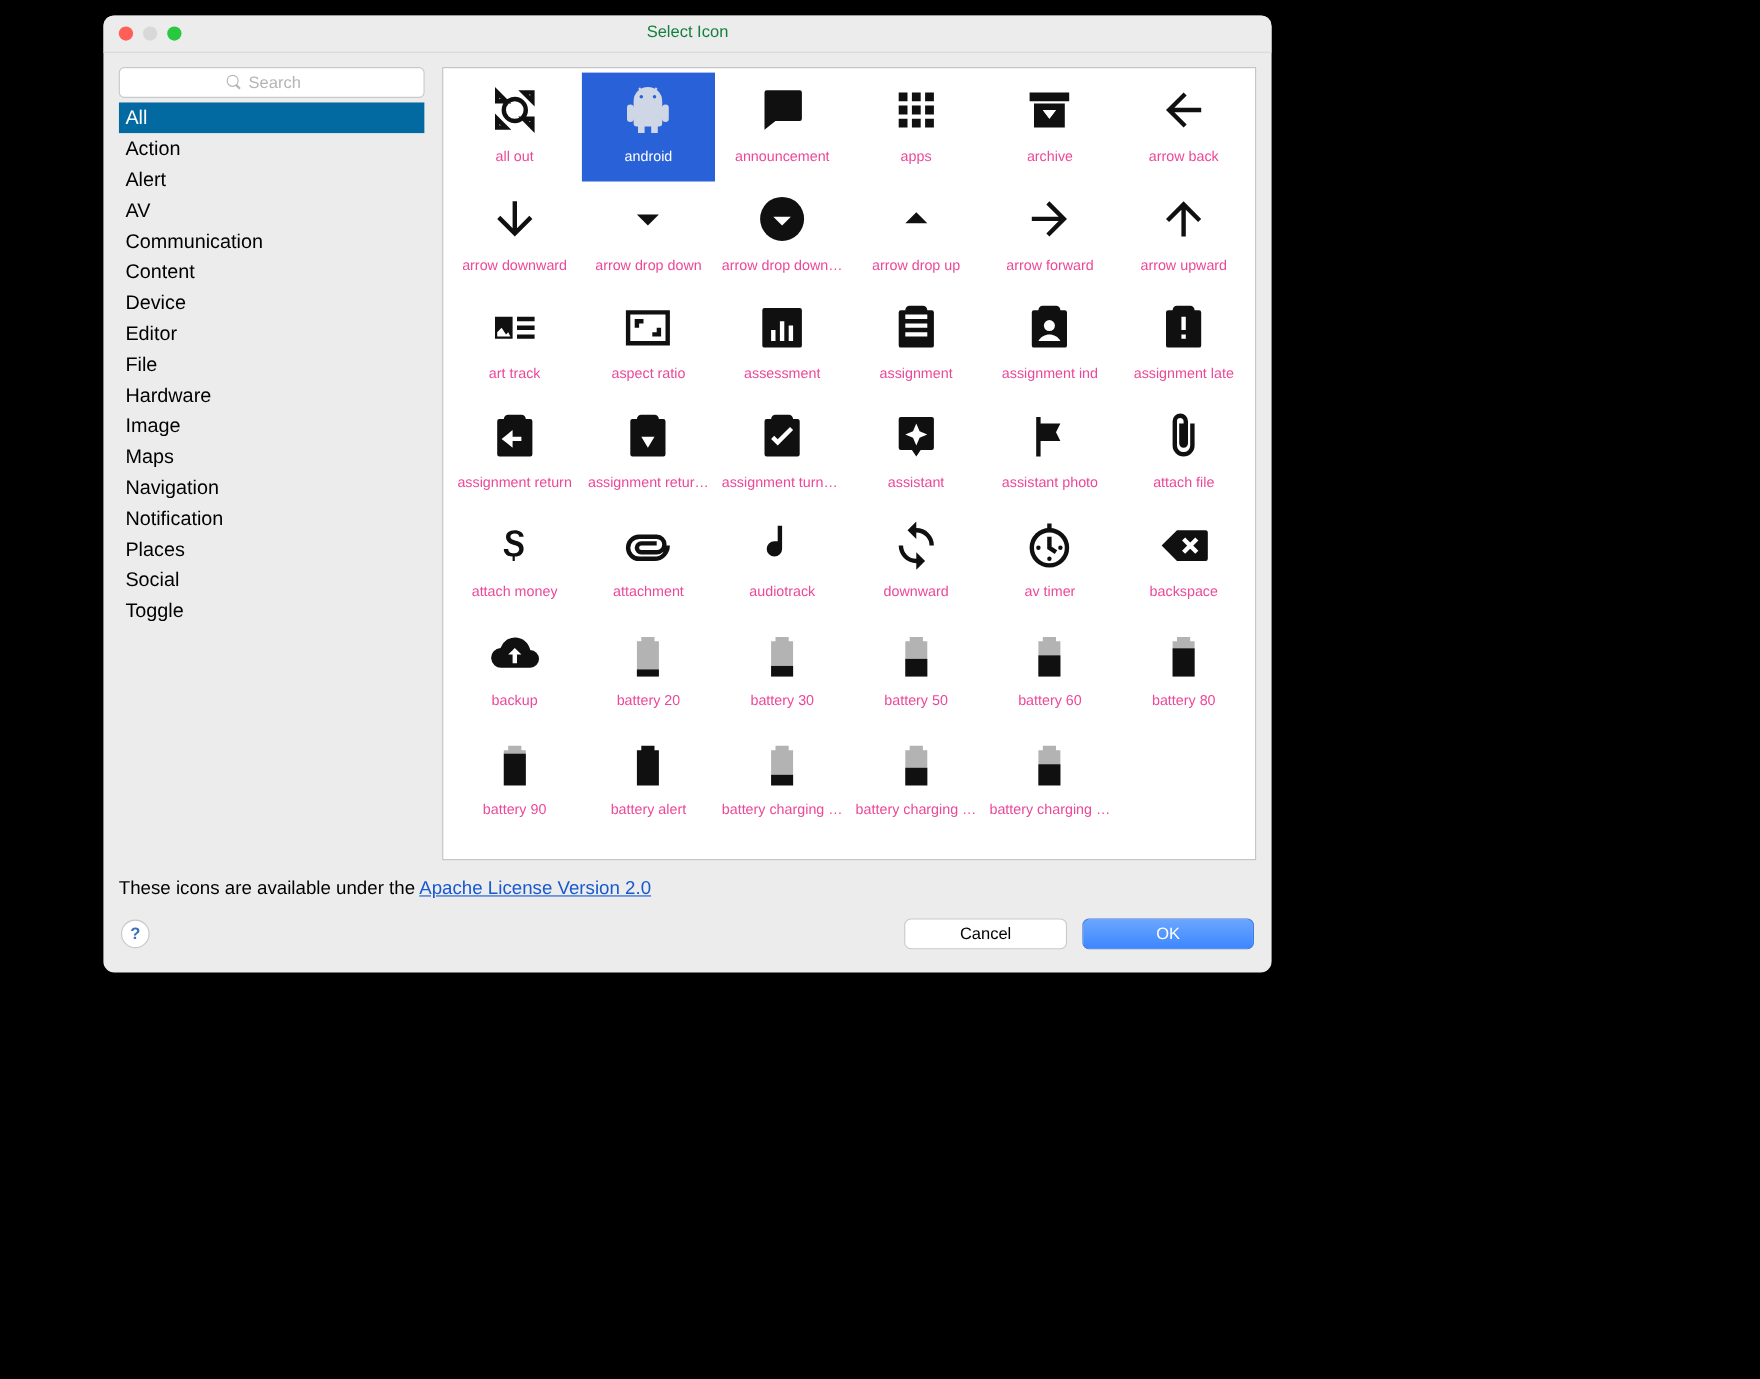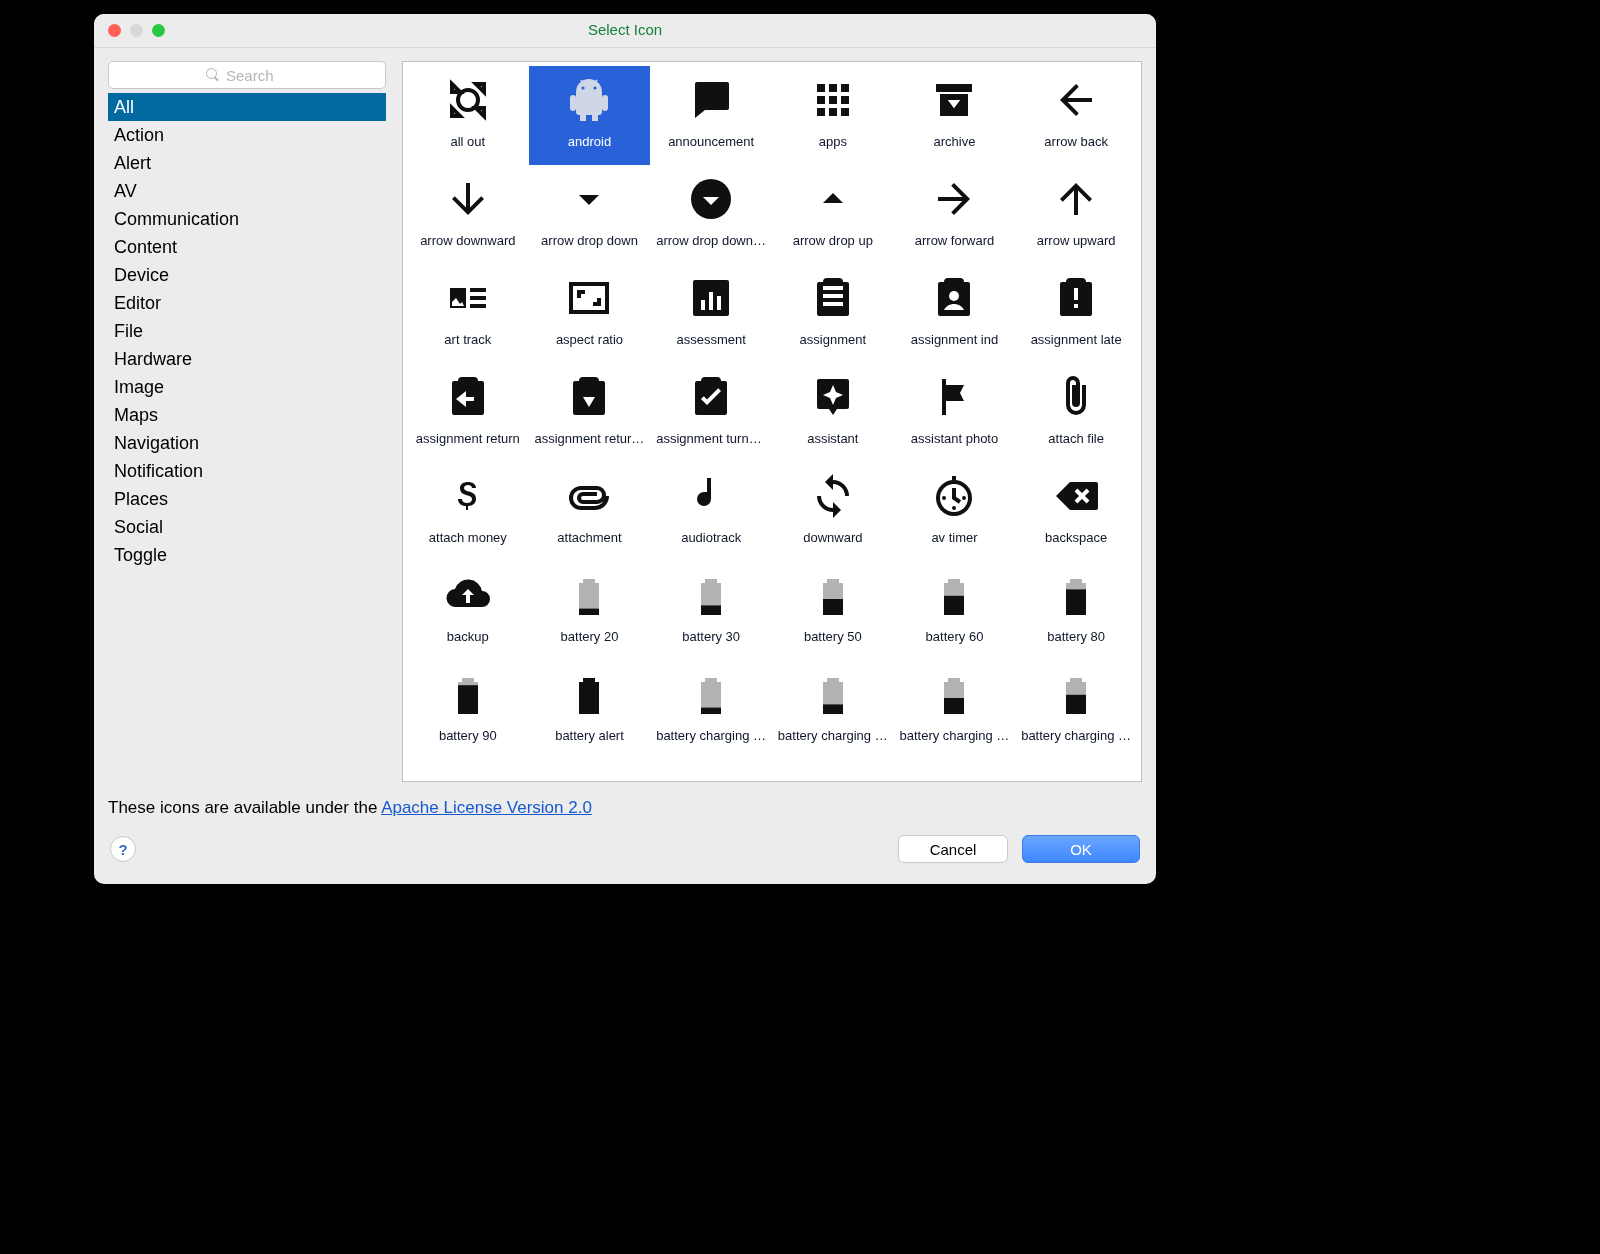--- a/index.html
+++ b/index.html
@@ -25,33 +25,33 @@
   .catlist{margin-top:4px;flex:1;background:transparent;overflow:auto;}
   .cat{padding:2px 6px;font-size:18px;line-height:24px;cursor:default;white-space:nowrap;}
   .cat.sel{background:#0369a1;color:#fff;}
   
   .gridwrap{flex:1;border:1px solid #bfbfbf;background:#fff;overflow:hidden;position:relative;}
   .grid{position:absolute;inset:0;overflow-y:auto;overflow-x:hidden;padding:4px;}
   .cells{display:grid;grid-template-columns:repeat(6,1fr);}
   .cell{height:99px;display:flex;flex-direction:column;align-items:center;justify-content:flex-start;cursor:default;}
   .ic{width:52px;height:52px;margin-top:8px;display:flex;align-items:center;justify-content:center;}
   .ic svg{width:48px;height:48px;fill:#101010;}
-  .lbl{margin-top:8px;font-size:13px;color:#0f172a;text-align:center;white-space:nowrap;overflow:hidden;text-overflow:ellipsis;max-width:110px;}
+  .lbl{margin-top:8px;font-size:13px;color:#ec4899;text-align:center;white-space:nowrap;overflow:hidden;text-overflow:ellipsis;max-width:110px;}
   .cell.sel{background:#2961d9;}
   .cell.sel .lbl{color:#fff;}
   .cell.sel .ic svg{fill:#cfd7e6;}
   .cell .ic .grey{fill:#b3b3b3;}
   
   .license{padding:12px 14px 4px 14px;font-size:17px;}
   .license a{color:#1658cf;text-decoration:underline;}
   
   .footer{height:54px;display:flex;align-items:center;padding:0 16px 8px 16px;}
   .help{width:24px;height:24px;border-radius:50%;border:1px solid #c7c7c7;background:#fff;color:#3a6fbf;display:flex;align-items:center;justify-content:center;font-size:15px;font-weight:bold;}
   .spacer{flex:1;}
-  .btn{height:26px;min-width:88px;border-radius:6px;border:1px solid #c9c9c9;background:#fff;font-size:15px;padding:0 10px;display:flex;align-items:center;justify-content:center;margin-left:14px;}
+  .btn{height:26px;min-width:88px;border-radius:6px;border:1px solid #c9c9c9;background:#fff;font-size:15px;padding:0 29px;display:flex;align-items:center;justify-content:center;margin-left:14px;}
   .btn.primary{background:linear-gradient(#6aa6ff,#3e87ff);border:1px solid #3e7be8;color:#fff;min-width:96px;}
 </style>
 </head>
 <body>
 <div class="screen">
 <div class="window">
 
   <div class="titlebar">
     <div class="tl">
       <div class="dot red"></div>
@@ -420,29 +420,20 @@
                     <svg viewBox="0 0 24 24">
                       <path d="M9 4h6v2h2v16H7V6h2zM11 8h2v6h-2zm0 8h2v2h-2z" fill="#101010"></path>
                     </svg>
                   </div>
                   <div class="lbl">battery alert</div>
                 </div>
                 <div class="cell">
                   <div class="ic">
                     <svg viewBox="0 0 24 24">
                       <path class="grey" d="M9 4h6v2h2v16H7V6h2z"></path>
-                      <rect x="7" y="18.8" width="10" height="3.2"></rect>
-                    </svg>
-                  </div>
-                  <div class="lbl">battery charging 20</div>
-                </div>
-                <div class="cell">
-                  <div class="ic">
-                    <svg viewBox="0 0 24 24">
-                      <path class="grey" d="M9 4h6v2h2v16H7V6h2z"></path>
                       <rect x="7" y="17.2" width="10" height="4.8"></rect>
                     </svg>
                   </div>
                   <div class="lbl">battery charging 30</div>
                 </div>
                 <div class="cell">
                   <div class="ic">
                     <svg viewBox="0 0 24 24">
                       <path class="grey" d="M9 4h6v2h2v16H7V6h2z"></path>
                       <rect x="7" y="14.0" width="10" height="8.0"></rect>

